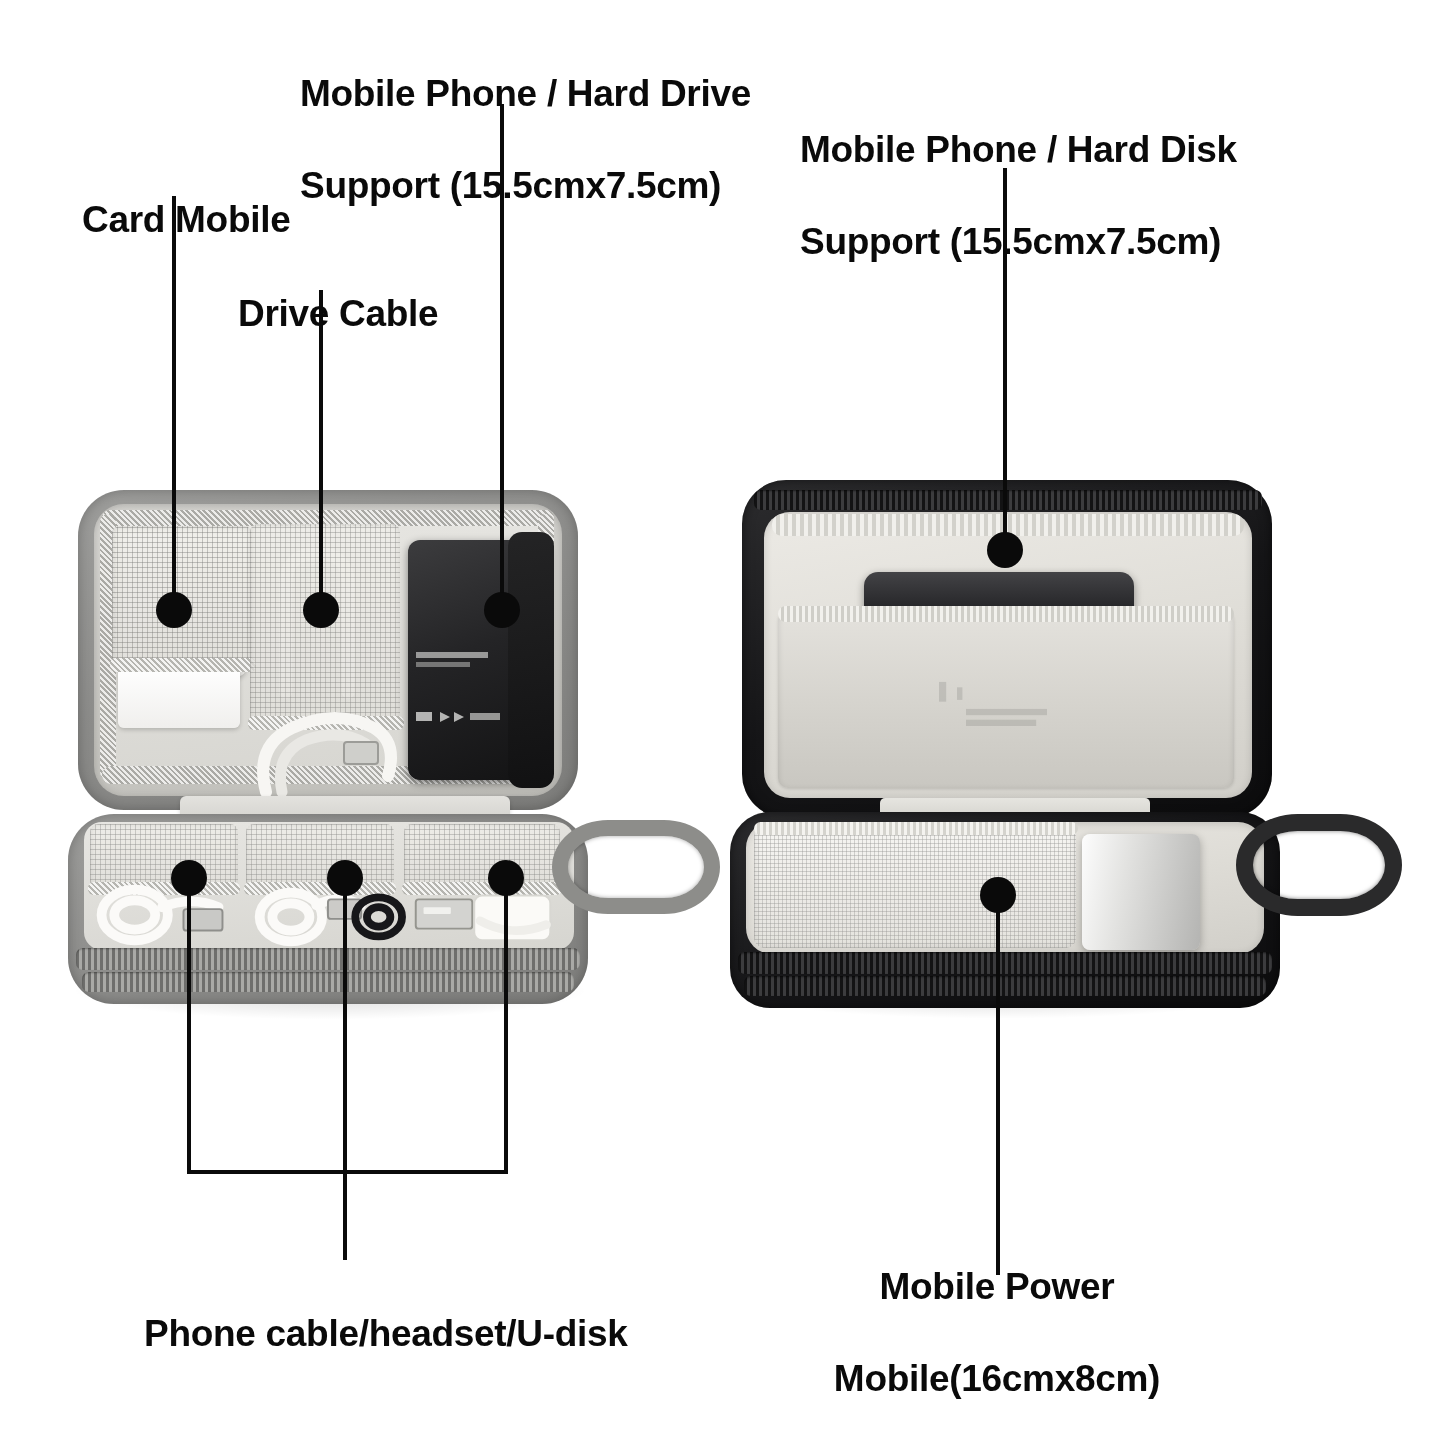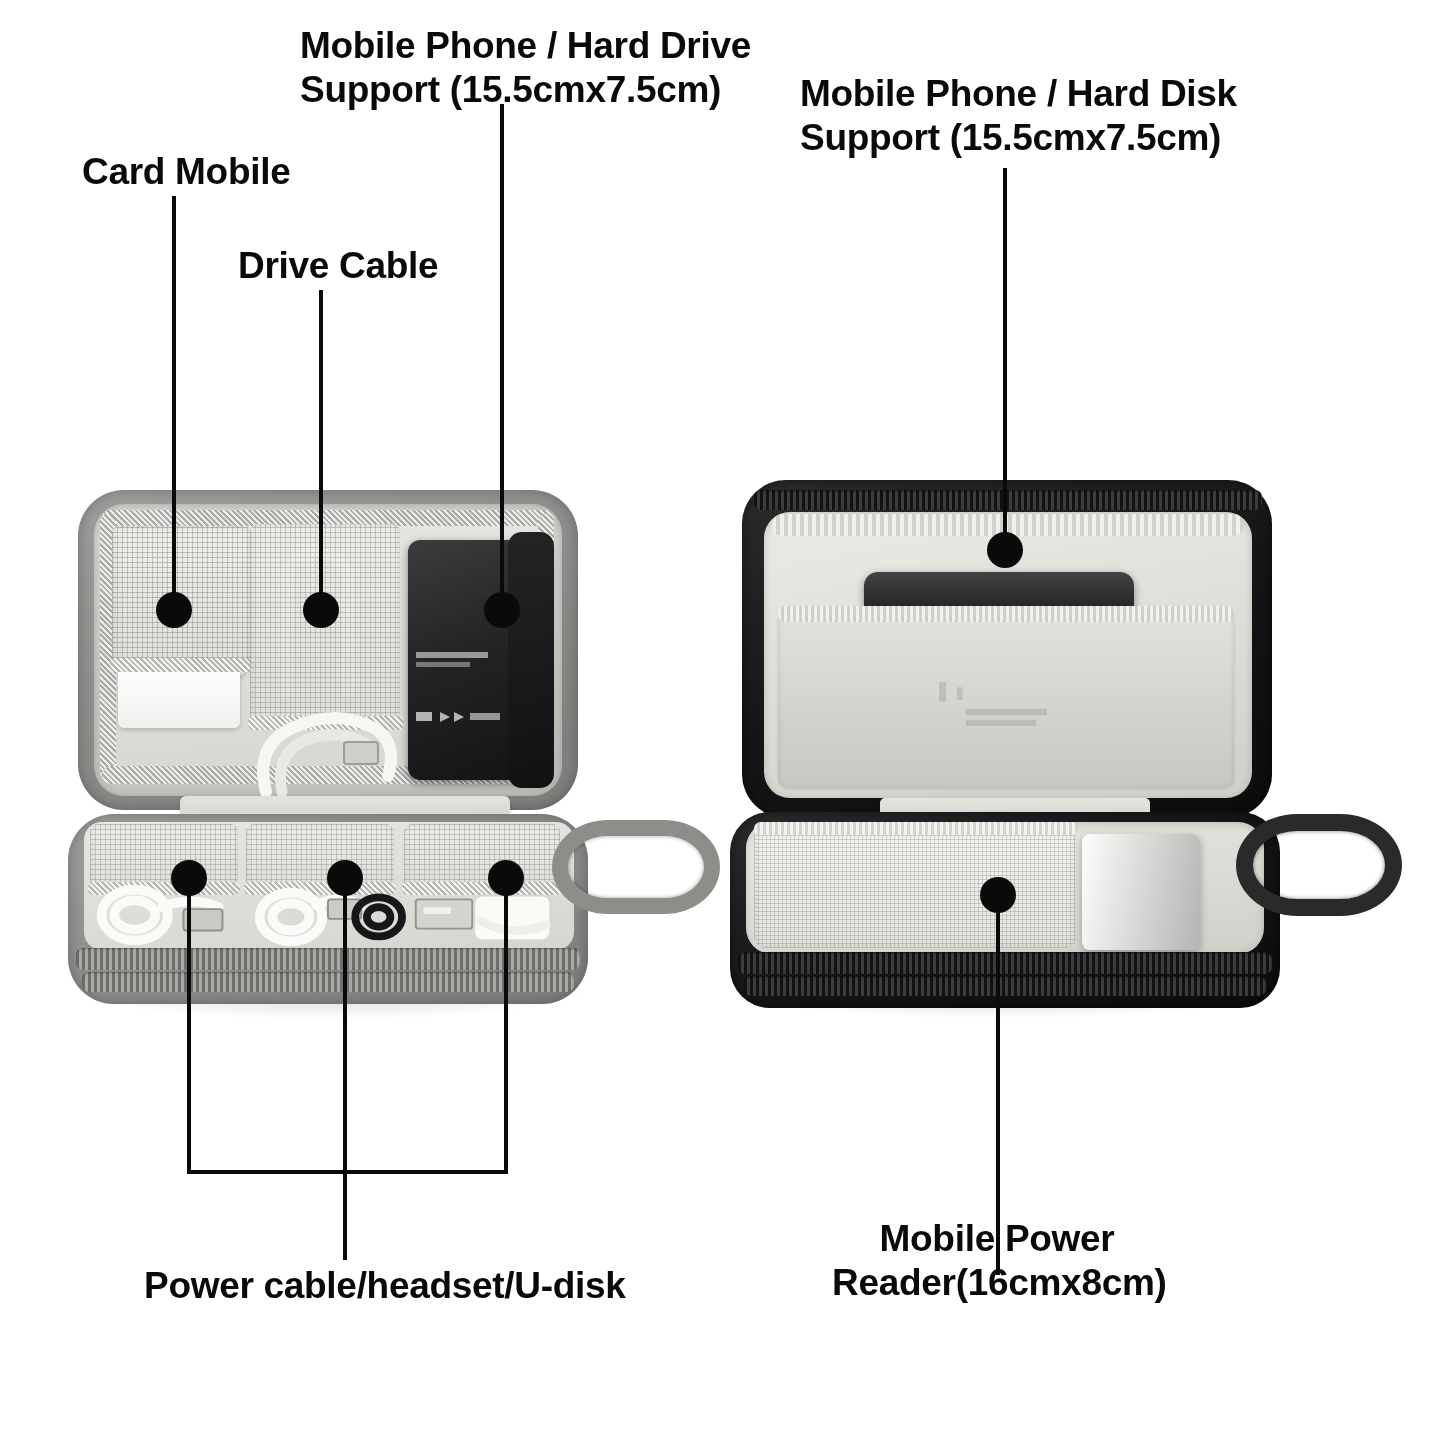--- a/index.html
+++ b/index.html
@@ -19,21 +19,21 @@
   
   .callout {
     position: absolute;
     color: #0a0a0a;
     font-weight: bold;
     line-height: 1.18;
     letter-spacing: -0.3px;
     white-space: nowrap;
     font-size: 37px;
   }
-  .callout .ln { display: block; }
+  .callout .ln { display: block; margin-top: 48px; }
   .callout.ctr .ln { text-align: center; }
 
   
   .vline {
     position: absolute;
     width: 4px;
     background: #0a0a0a;
   }
   .hline {
     position: absolute;
@@ -390,35 +390,35 @@
   <div class="hline" style="left:187px; top:1170px; width:321px; height:4px;"></div>
 
   <div class="vline" style="left:996px; top:895px; width:4px; height:380px;"></div>
   <div class="dot" style="left:998px; top:895px;"></div>
 
   <div class="callout ctr" style="left:300px; top:24px; width:412px;">
     <span class="ln">Mobile Phone / Hard Drive</span>
     <span class="ln">Support (15.5cmx7.5cm)</span>
   </div>
 
-  <div class="callout ctr" style="left:800px; top:72px; width:412px;">
+  <div class="callout ctr" style="left:800px; top:80px; width:412px;">
     <span class="ln">Mobile Phone / Hard Disk</span>
     <span class="ln">Support (15.5cmx7.5cm)</span>
   </div>
 
   <div class="callout" style="left:82px; top:150px;">
     <span class="ln">Card Mobile</span>
   </div>
 
   <div class="callout" style="left:238px; top:244px;">
     <span class="ln">Drive Cable</span>
   </div>
 
   <div class="callout" style="left:144px; top:1264px;">
-    <span class="ln">Power cable/headset/U-disk</span>
+    <span class="ln">Phone cable/headset/U-disk</span>
   </div>
 
   <div class="callout ctr" style="left:832px; top:1217px; width:330px;">
     <span class="ln">Mobile Power</span>
-    <span class="ln">Reader(16cmx8cm)</span>
+    <span class="ln">Mobile(16cmx8cm)</span>
   </div>
 
 </div>
 
 </body></html>

